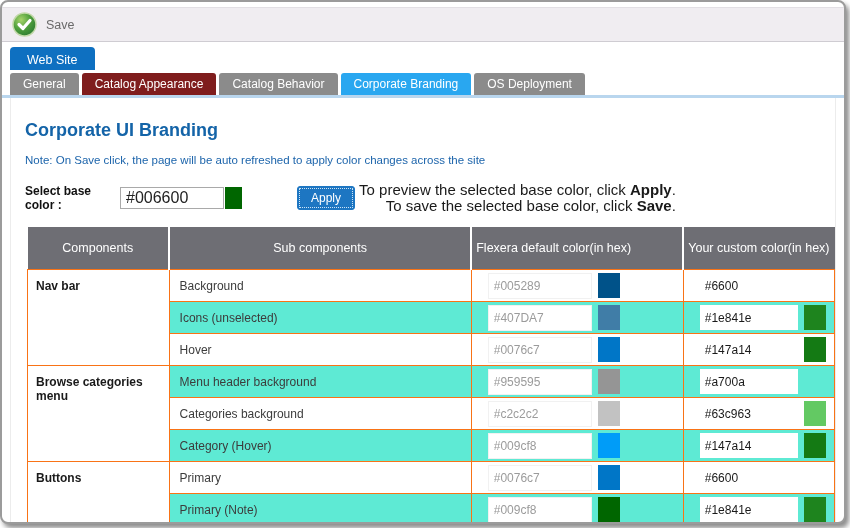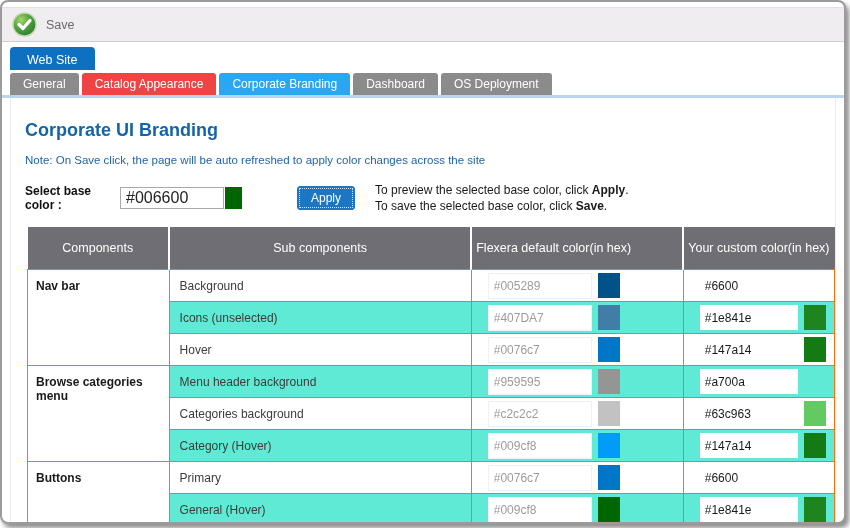--- a/index.html
+++ b/index.html
@@ -26,21 +26,21 @@
   .page-title{color:#1464a8;font-size:18px;font-weight:bold;margin:21px 0 4px 14px;}
   .note{color:#1c64ab;font-size:11.5px;margin:13px 0 0 14px;}
   .base-row{display:flex;align-items:center;margin:16px 0 0 14px;}
   .base-label{font-size:12px;font-weight:bold;color:#111;width:95px;}
   .base-input{width:92px;height:20px;border:1px solid #a9a9a9;font-size:16px;
     font-family:"Liberation Sans",sans-serif;padding:0 5px;color:#222;}
   .base-swatch{width:17px;height:22px;display:inline-block;margin-left:1px;}
   .apply-btn{margin-left:55px;background:#1d76c2;color:#fff;border:1px solid #1d76c2;
     font-size:12px;font-family:"Liberation Sans",sans-serif;padding:4px 13px;border-radius:3px;
     outline:1px dotted #cfe4f5;outline-offset:-3px;cursor:pointer;}
-  .help{margin-left:20px;font-size:12px;color:#1a1a1a;line-height:16px;}
+  .help{margin-left:4px;font-size:15px;color:#1a1a1a;line-height:16px;text-align:right;}
   
   table{border-collapse:collapse;margin:13px 0 0 16px;table-layout:fixed;}
   th{background:#6e6e74;color:#fff;font-weight:normal;font-size:12.5px;height:40px;
     border-right:2px solid #fff;}
   th:last-child{border-right:none;}
   th.al{text-align:left;padding-left:4px;}
   td{border:1px solid #f97316;height:31px;font-size:12px;padding:0;}
   tr.alt{background:#5eead4;}
   td.comp-cell{background:#fff;font-weight:bold;color:#1a1a1a;vertical-align:top;
     padding:9px 0 0 8px;}
@@ -73,23 +73,23 @@
         </svg>
       </span>
       <span class="save-label">Save</span>
     </div>
   </div>
 
   <div class="site-tab" style="background: rgb(14, 112, 193);">Web Site</div>
 
   <div class="tabstrip">
     <span class="tab" style="background: rgb(139, 139, 139);">General</span>
-    <span class="tab" style="background: #ef4444;">Catalog Appearance</span>
+    <span class="tab" style="background: #7f1d1d;">Catalog Appearance</span>
+    <span class="tab" style="background: rgb(139, 139, 139);">Catalog Behavior</span>
     <span class="tab active" style="background: rgb(41, 167, 240);">Corporate Branding</span>
-    <span class="tab" style="background: rgb(139, 139, 139);">Dashboard</span>
     <span class="tab" style="background: rgb(139, 139, 139);">OS Deployment</span>
   </div>
 
   <div class="content">
     <div class="page-title">Corporate UI Branding</div>
     <div class="note">Note: On Save click, the page will be auto refreshed to apply color changes across the site</div>
 
     <div class="base-row">
       <span class="base-label">Select base color :</span>
       <input class="base-input" type="text" value="#006600" style="">
@@ -149,20 +149,20 @@
             <td class="color-cell"><input type="text" class="hex-input default" readonly="" value="#009cf8" style=""><span class="swatch" style="background: rgb(0, 156, 248);"></span></td>
             <td class="color-cell"><input type="text" class="hex-input custom" value="#147a14" style=""><span class="swatch" style="background: rgb(20, 122, 20);"></span></td>
           </tr>
           <tr>
             <td rowspan="2" class="comp-cell">Buttons</td>
             <td class="sub-cell">Primary</td>
             <td class="color-cell"><input type="text" class="hex-input default" readonly="" value="#0076c7" style=""><span class="swatch" style="background: rgb(0, 118, 199);"></span></td>
             <td class="color-cell"><input type="text" class="hex-input custom" value="#6600" style=""></td>
           </tr>
           <tr class="alt">
-            <td class="sub-cell">General (Hover)</td>
+            <td class="sub-cell">Primary (Note)</td>
             <td class="color-cell"><input type="text" class="hex-input default" readonly="" value="#009cf8" style=""><span class="swatch" style="background: rgb(0, 102, 0);"></span></td>
             <td class="color-cell"><input type="text" class="hex-input custom" value="#1e841e" style=""><span class="swatch" style="background: rgb(30, 132, 30);"></span></td>
           </tr>
         </tbody>
     </table>
   </div>
 </div>
 
 </body></html>

